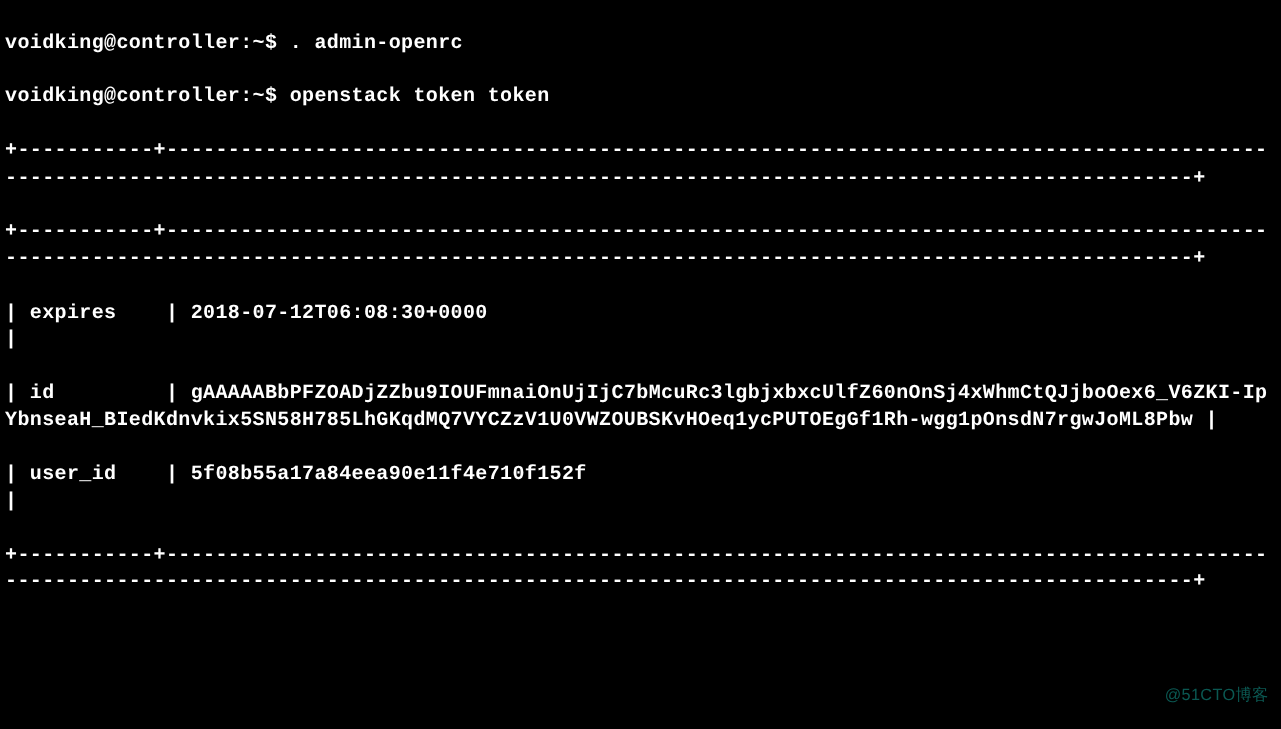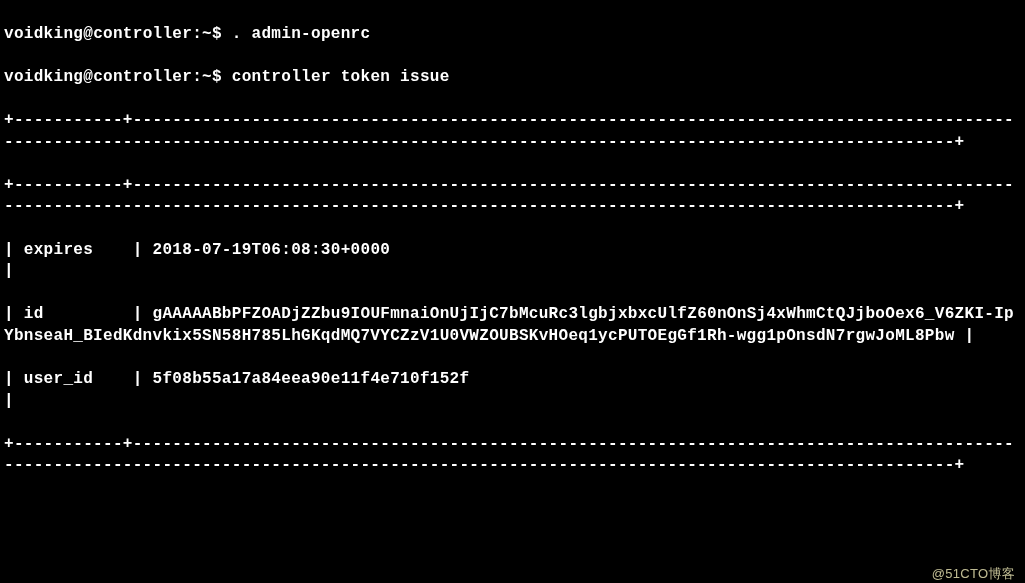--- a/index.html
+++ b/index.html
@@ -20,37 +20,37 @@
       padding: 2px 4px;
       white-space: pre-wrap;
       word-break: break-all;
     }
     .line { display: block; }
     .prompt-user { color: #fff; }
     .prompt-path { color: #fff; }
     .cmd { color: #fff; }
     .watermark {
       position: absolute;
-      bottom: 0;
+      bottom: 18px;
       right: 10px;
-      color: #fef9c3;
+      color: #0f766e;
       font-size: 13px;
       font-family: sans-serif;
       font-weight: normal;
       opacity: 0.75;
     }
   </style>
 </head>
 <body>
 
 <div class="terminal">
 <span class="line"><span class="prompt-user">voidking</span>@<span class="prompt-user">controller</span>:<span class="prompt-path">~</span><span>$</span> <span class="cmd">. admin-openrc</span></span>
-<span class="line"><span class="prompt-user">voidking</span>@<span class="prompt-user">controller</span>:<span class="prompt-path">~</span><span>$</span> <span class="cmd">controller token issue</span></span>
+<span class="line"><span class="prompt-user">voidking</span>@<span class="prompt-user">controller</span>:<span class="prompt-path">~</span><span>$</span> <span class="cmd">openstack token token</span></span>
 <span class="line">+-----------+-----------------------------------------------------------------------------------------------------------------------------------------------------------------------------------------+</span>
 <span class="line">+-----------+-----------------------------------------------------------------------------------------------------------------------------------------------------------------------------------------+</span>
-<span class="line">| <span>expires</span>    | <span>2018-07-19T06:08:30+0000</span>                                                                                                                                                                |</span>
+<span class="line">| <span>expires</span>    | <span>2018-07-12T06:08:30+0000</span>                                                                                                                                                                |</span>
 <span class="line">| <span>id</span>         | <span>gAAAAABbPFZOADjZZbu9IOUFmnaiOnUjIjC7bMcuRc3lgbjxbxcUlfZ60nOnSj4xWhmCtQJjboOex6_V6ZKI-IpYbnseaH_BIedKdnvkix5SN58H785LhGKqdMQ7VYCZzV1U0VWZOUBSKvHOeq1ycPUTOEgGf1Rh-wgg1pOnsdN7rgwJoML8Pbw</span> |</span>
 <span class="line">| <span>user_id</span>    | <span>5f08b55a17a84eea90e11f4e710f152f</span>                                                                                                                                                        |</span>
 <span class="line">+-----------+-----------------------------------------------------------------------------------------------------------------------------------------------------------------------------------------+</span>
 
 </div>
 
 <div class="watermark">@51CTO博客</div>
 
 </body></html>

